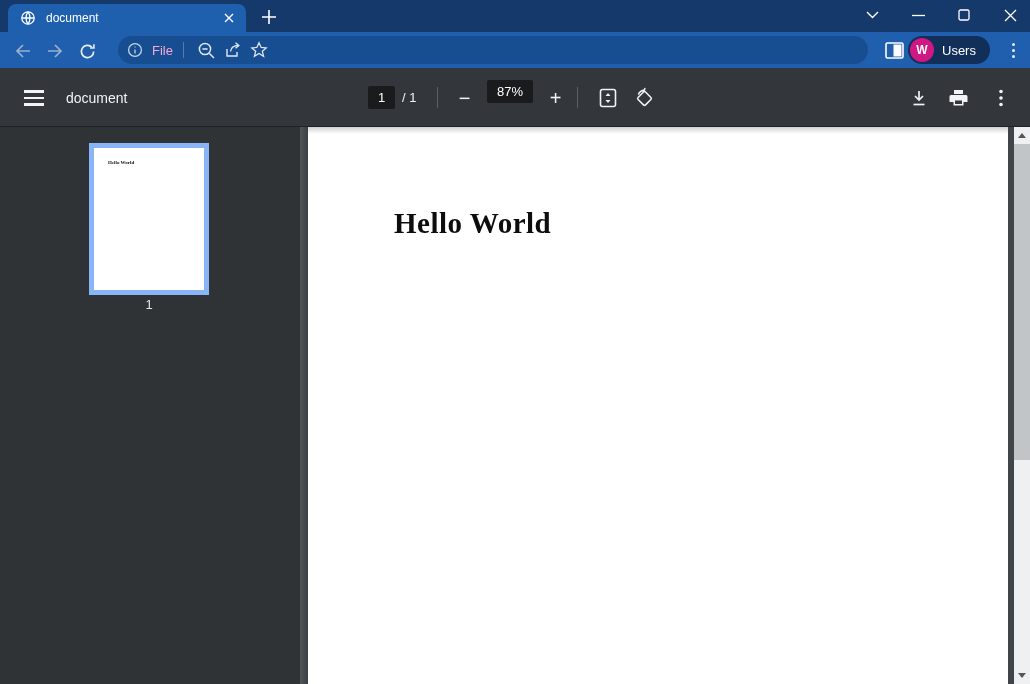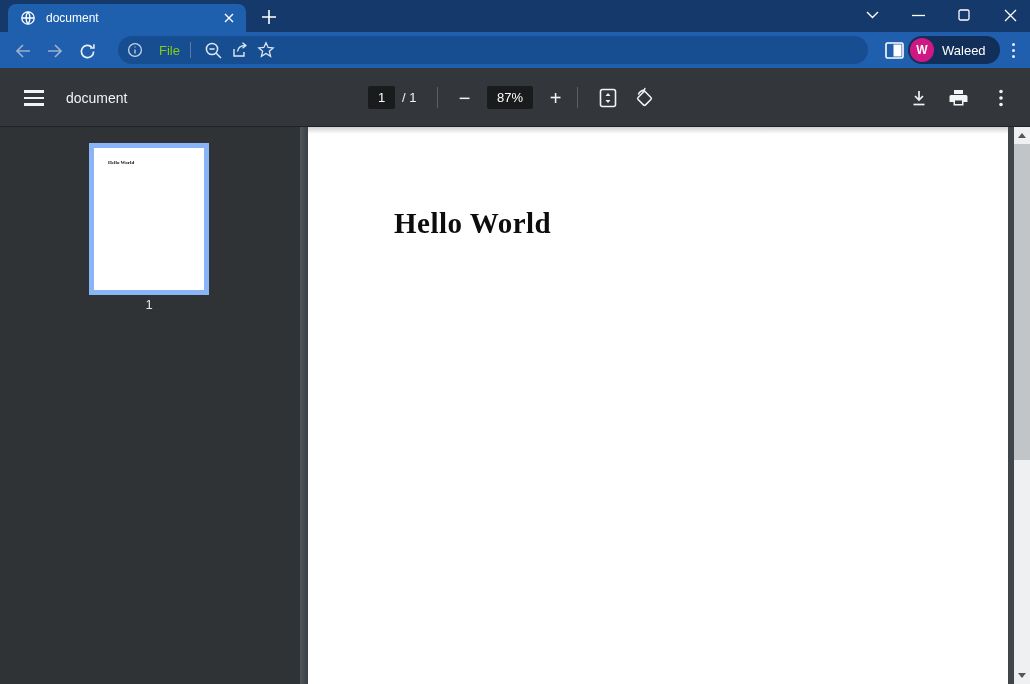--- a/index.html
+++ b/index.html
@@ -11,41 +11,41 @@
   .tab-title { color:#fff; font-size:12px; margin-left:10px; flex:1; white-space:nowrap; overflow:hidden; }
   .tab-favicon { margin-left:12px; display:flex; }
   .tab-close { width:18px; height:18px; margin-right:8px; display:flex; align-items:center; justify-content:center; border-radius:50%; cursor:pointer; }
   .newtab-btn { position:absolute; left:256px; top:5px; width:26px; height:24px; display:flex; align-items:center; justify-content:center; border-radius:4px; cursor:pointer; }
   .win-btn { position:absolute; top:0; width:40px; height:30px; display:flex; align-items:center; justify-content:center; cursor:pointer; }
 
   
   .navbar { position:absolute; top:32px; left:0; width:1030px; height:36px; background:#1f5fae; }
   .nav-btn { position:absolute; top:6px; width:26px; height:26px; display:flex; align-items:center; justify-content:center; border-radius:50%; cursor:pointer; }
   .omnibox { position:absolute; left:118px; top:4px; width:750px; height:28px; background:#174e92; border-radius:14px; display:flex; align-items:center; color:#fff; }
-  .scheme-label { color:#84cc16; font-size:13px; margin-left:11px; }
+  .scheme-label { color:#f9a8d4; font-size:13px; margin-left:4px; }
   .omni-sep { width:1px; height:16px; background:#5a7ba8; margin:0 10px; }
   .omni-url { color:#fff; font-size:13.5px; white-space:nowrap; letter-spacing:0.1px; flex:1; overflow:hidden; }
   .omni-icon { width:26px; height:26px; display:flex; align-items:center; justify-content:center; border-radius:50%; cursor:pointer; flex:0 0 auto; }
   .sidepanel-btn { position:absolute; left:882px; top:7px; width:24px; height:22px; display:flex; align-items:center; justify-content:center; cursor:pointer; }
   .profile-chip { position:absolute; left:908px; top:4px; height:28px; background:#122f5a; border-radius:14px; display:flex; align-items:center; padding:0 14px 0 2px; cursor:pointer; }
   .profile-avatar { width:24px; height:24px; border-radius:50%; background:#d01884; color:#fff; font-size:12px; font-weight:bold; display:flex; align-items:center; justify-content:center; }
   .profile-name { color:#fff; font-size:13px; margin-left:8px; }
   .menu-dots { position:absolute; left:1004px; top:7px; width:18px; height:22px; display:flex; flex-direction:column; align-items:center; justify-content:center; gap:3px; cursor:pointer; }
   .dot { width:3px; height:3px; border-radius:50%; background:#e8eef7; }
 
   
   .pdf-toolbar { position:absolute; top:68px; left:0; width:1030px; height:59px; background:#33373b; border-bottom:1px solid #202326; }
   .hamburger { position:absolute; left:22px; top:17px; width:26px; height:26px; display:flex; flex-direction:column; justify-content:center; gap:4px; cursor:pointer; }
   .hamburger span { display:block; width:20px; height:2.5px; background:#f1f3f4; margin-left:2px; }
   .pdf-title { position:absolute; left:66px; top:0; height:59px; display:flex; align-items:center; color:#f1f3f4; font-size:14px; font-weight:500; }
   .page-input { position:absolute; left:368px; top:18px; width:27px; height:23px; background:#191b1c; border:none; border-radius:2px; color:#fff; font-size:13px; text-align:center; font-family:"Liberation Sans",sans-serif; }
   .page-total { position:absolute; left:402px; top:0; height:59px; display:flex; align-items:center; color:#f1f3f4; font-size:13px; }
   .tb-sep { position:absolute; top:19px; width:1px; height:21px; background:#5c6063; }
   .tb-btn { position:absolute; top:16px; width:27px; height:27px; display:flex; align-items:center; justify-content:center; border-radius:50%; cursor:pointer; color:#f1f3f4; }
-  .zoom-box { position:absolute; left:487px; top:18px; width:46px; height:23px; background:#191b1c; border-radius:2px; color:#fff; font-size:13px; display:flex; align-items:center; justify-content:center; }
+  .zoom-box { position:absolute; left:487px; top:12px; width:46px; height:23px; background:#191b1c; border-radius:2px; color:#fff; font-size:13px; display:flex; align-items:center; justify-content:center; }
   .glyph { font-size:20px; color:#f1f3f4; line-height:1; }
 
   
   .content { position:absolute; top:127px; left:0; width:1030px; height:557px; background:#2f3336; }
   .sidebar { position:absolute; left:0; top:0; width:300px; height:557px; background:#2f3336; }
   .thumb { position:absolute; left:89px; top:16px; width:120px; height:152px; background:#fff; border:5px solid #8ab4f8; cursor:pointer; }
   .thumb-text { font-family:"Liberation Serif","DejaVu Serif",serif; font-weight:bold; font-size:5px; color:#111; padding:12px 0 0 14px; white-space:nowrap; }
   .thumb-label { position:absolute; left:89px; top:170px; width:120px; text-align:center; color:#e2e5e8; font-size:13px; }
   .divider { position:absolute; left:300px; top:0; width:8px; height:557px; background:linear-gradient(to right,#51565a,#3a3f43); cursor:col-resize; }
   .page-area { position:absolute; left:308px; top:0; width:700px; height:557px; background:#fff; }
@@ -156,21 +156,21 @@
 
   <div class="sidepanel-btn">
     <svg width="19" height="17" viewBox="0 0 19 17" fill="none" stroke="#fff" stroke-width="1.6">
       <rect x="1" y="1" width="17" height="15" rx="1.5"></rect>
         <rect x="8.5" y="2.5" width="8" height="12" fill="#fff" stroke="none"></rect>
     </svg>
   </div>
 
   <div class="profile-chip">
     <span class="profile-avatar">W</span>
-    <span class="profile-name">Waleed</span>
+    <span class="profile-name">Users</span>
   </div>
 
   <div class="menu-dots">
     <span class="dot"></span>
       <span class="dot"></span>
       <span class="dot"></span>
   </div>
 </div>
 
 <div class="pdf-toolbar">

